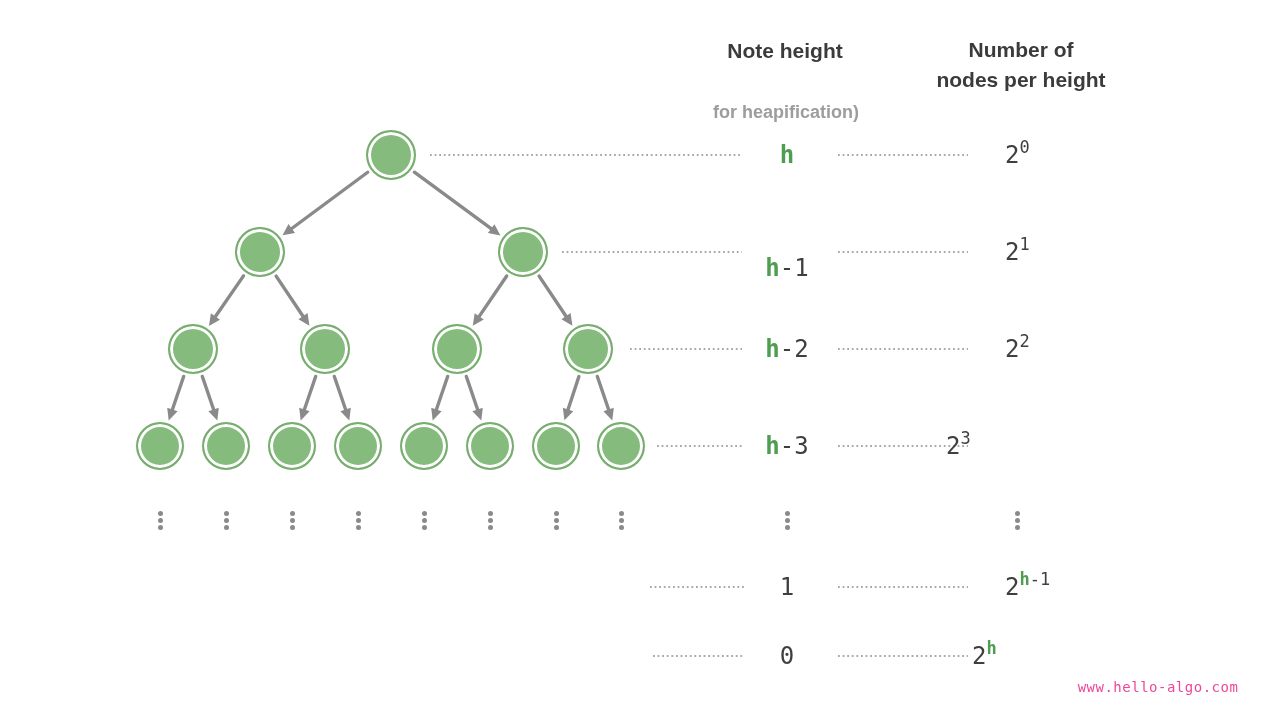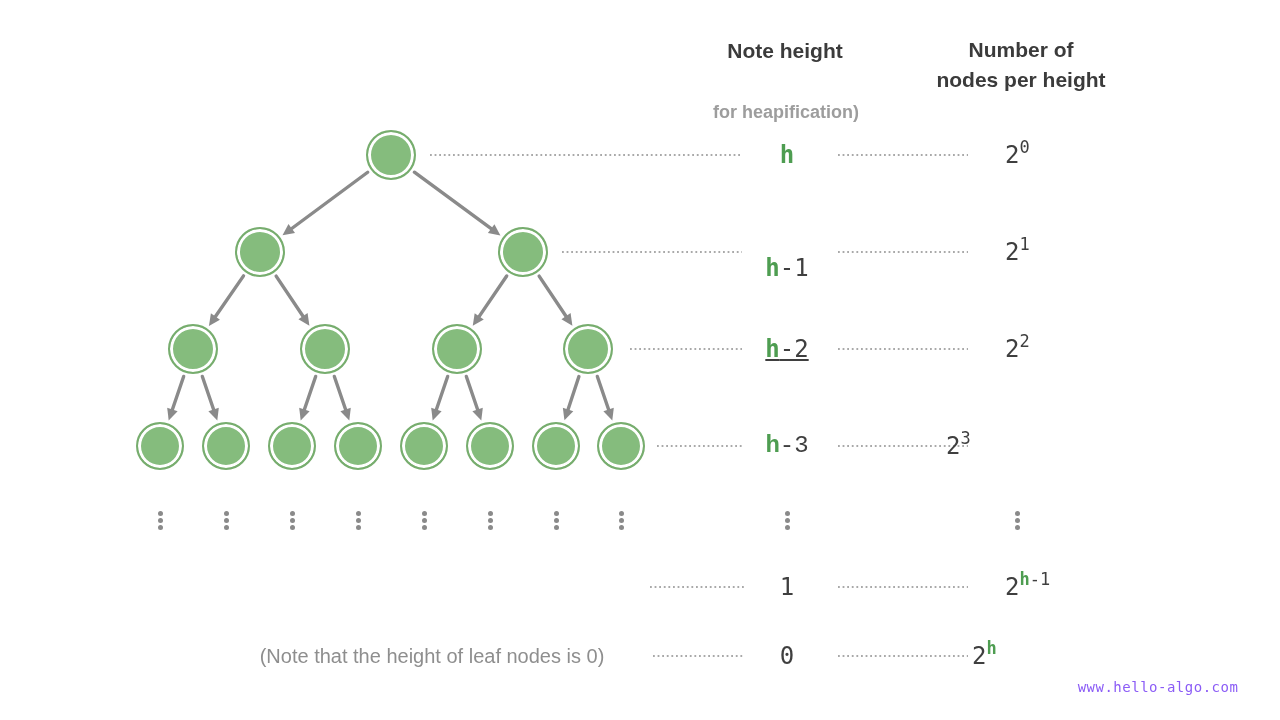--- a/index.html
+++ b/index.html
@@ -12,21 +12,21 @@
   .hlabel{font-size:24px;color:#3f3f3f;line-height:1;}
   .count{position:absolute;transform:translate(0,-50%);font-size:24px;color:#3f3f3f;
          line-height:1;white-space:nowrap;}
   .sup{font-size:17px;position:relative;top:-10px;}
   .grn{font-weight:bold;}
   .node{position:absolute;border-radius:50%;transform:translate(-50%,-50%);
         border:2.5px solid;box-shadow:inset 0 0 0 3px #ffffff;box-sizing:border-box;}
   .vdots{position:absolute;transform:translateX(-50%);top:509px;width:6px;}
   .vdots span{display:block;width:5px;height:5px;border-radius:50%;margin:2px auto;}
   .note{font-size:20px;color:#8e8e8e;}
-  .watermark{font-size:14px;color:#8b5cf6;letter-spacing:0.5px;}
+  .watermark{font-size:14px;color:#ec4899;letter-spacing:0.5px;}
   svg{position:absolute;left:0;top:0;}
 </style>
 </head>
 <body>
 
 <div id="canvas">
     <svg width="1280" height="720" viewBox="0 0 1280 720">
       <line x1="430" y1="155" x2="742" y2="155" stroke="#a9a9a9" stroke-width="2" stroke-dasharray="1.8 2.8"></line>
       <line x1="838" y1="155" x2="968" y2="155" stroke="#a9a9a9" stroke-width="2" stroke-dasharray="1.8 2.8"></line>
       <line x1="562" y1="252" x2="742" y2="252" stroke="#a9a9a9" stroke-width="2" stroke-dasharray="1.8 2.8"></line>
@@ -67,21 +67,20 @@
       <polygon points="564.4588074436151,420.35923993654166 562.8385150455615,407.71508505988777 573.2847506269704,411.1612658702495" fill="#8a8a8a"></polygon>
       <line x1="597.3402532884131" y1="376.45468390836595" x2="608.6000085653825" y2="409.5515403285487" stroke="#8a8a8a" stroke-width="3.4" stroke-linecap="round"></line>
       <polygon points="612.3039021107877,420.4387425680731 603.3930857551752,411.3229676763512 613.8069313755898,407.7801129807462" fill="#8a8a8a"></polygon>
     </svg>
 
   <div class="abs col-header" style="left:785px;top:50px">Note height</div>
   <div class="abs sub" style="left:786px;top:112px">for heapification)</div>
   <div class="abs col-header" style="left:1021px;top:49px">Number of</div>
   <div class="abs col-header" style="left:1021px;top:79px">nodes per height</div>
 
-  <div class="abs note" style="left:432px;top:656px">(Note that the height of leaf nodes is 0)</div>
   <div class="abs watermark mono" style="left:1158px;top:687px">www.hello-algo.com</div>
 
 <div class="node" style="height: 50px; width: 50px; left: 391px; top: 155px; background: rgb(133, 188, 125); border-color: rgb(119, 173, 110);"></div>
     <div class="node" style="height: 50px; width: 50px; left: 260px; top: 252px; background: rgb(133, 188, 125); border-color: rgb(119, 173, 110);"></div>
     <div class="node" style="height: 50px; width: 50px; left: 523px; top: 252px; background: rgb(133, 188, 125); border-color: rgb(119, 173, 110);"></div>
     <div class="node" style="height: 50px; width: 50px; left: 193px; top: 349px; background: rgb(133, 188, 125); border-color: rgb(119, 173, 110);"></div>
     <div class="node" style="height: 50px; width: 50px; left: 325px; top: 349px; background: rgb(133, 188, 125); border-color: rgb(119, 173, 110);"></div>
     <div class="node" style="height: 50px; width: 50px; left: 457px; top: 349px; background: rgb(133, 188, 125); border-color: rgb(119, 173, 110);"></div>
     <div class="node" style="height: 50px; width: 50px; left: 588px; top: 349px; background: rgb(133, 188, 125); border-color: rgb(119, 173, 110);"></div>
     <div class="node" style="height: 48px; width: 48px; left: 160px; top: 446px; background: rgb(133, 188, 125); border-color: rgb(119, 173, 110);"></div>
@@ -139,21 +138,21 @@
     </div>
     <div class="vdots" style="left: 1017px;">
       <span style="background: rgb(138, 138, 138);"></span>
       <span style="background: rgb(138, 138, 138);"></span>
       <span style="background: rgb(138, 138, 138);"></span>
     </div>
     <div class="abs hlabel mono" style="left: 787px; top: 155px;"><span class="grn" style="color: rgb(78, 157, 81);">h</span></div>
     <div class="count mono" style="left: 1005px; top: 155px;"><span>2</span><span class="sup"><span>0</span></span></div>
     <div class="abs hlabel mono" style="left: 787px; top: 268px;"><span class="grn" style="color: rgb(78, 157, 81);">h</span><span>-1</span></div>
     <div class="count mono" style="left: 1005px; top: 252px;"><span>2</span><span class="sup"><span>1</span></span></div>
-    <div class="abs hlabel mono" style="left: 787px; top: 349px; text-decoration: underline;"><span class="grn" style="color: rgb(78, 157, 81);">h</span><span>-2</span></div>
+    <div class="abs hlabel mono" style="left: 787px; top: 349px;"><span class="grn" style="color: rgb(78, 157, 81);">h</span><span>-2</span></div>
     <div class="count mono" style="left: 1005px; top: 349px;"><span>2</span><span class="sup"><span>2</span></span></div>
-    <div class="abs hlabel mono" style="left: 787px; top: 446px; font-family: Liberation Mono, monospace;"><span class="grn" style="color: rgb(78, 157, 81);">h</span><span>-3</span></div>
+    <div class="abs hlabel mono" style="left: 787px; top: 446px;"><span class="grn" style="color: rgb(78, 157, 81);">h</span><span>-3</span></div>
     <div class="count mono" style="left: 946px; top: 446px;"><span>2</span><span class="sup"><span>3</span></span></div>
     <div class="abs hlabel mono" style="left: 787px; top: 587px;"><span>1</span></div>
     <div class="count mono" style="left: 1005px; top: 587px;"><span>2</span><span class="sup"><span class="grn" style="color: rgb(78, 157, 81);">h</span><span>-1</span></span></div>
     <div class="abs hlabel mono" style="left: 787px; top: 656px;"><span>0</span></div>
     <div class="count mono" style="left: 972px; top: 656px;"><span>2</span><span class="sup"><span class="grn" style="color: rgb(78, 157, 81);">h</span></span></div>
   </div>
 
 </body></html>

